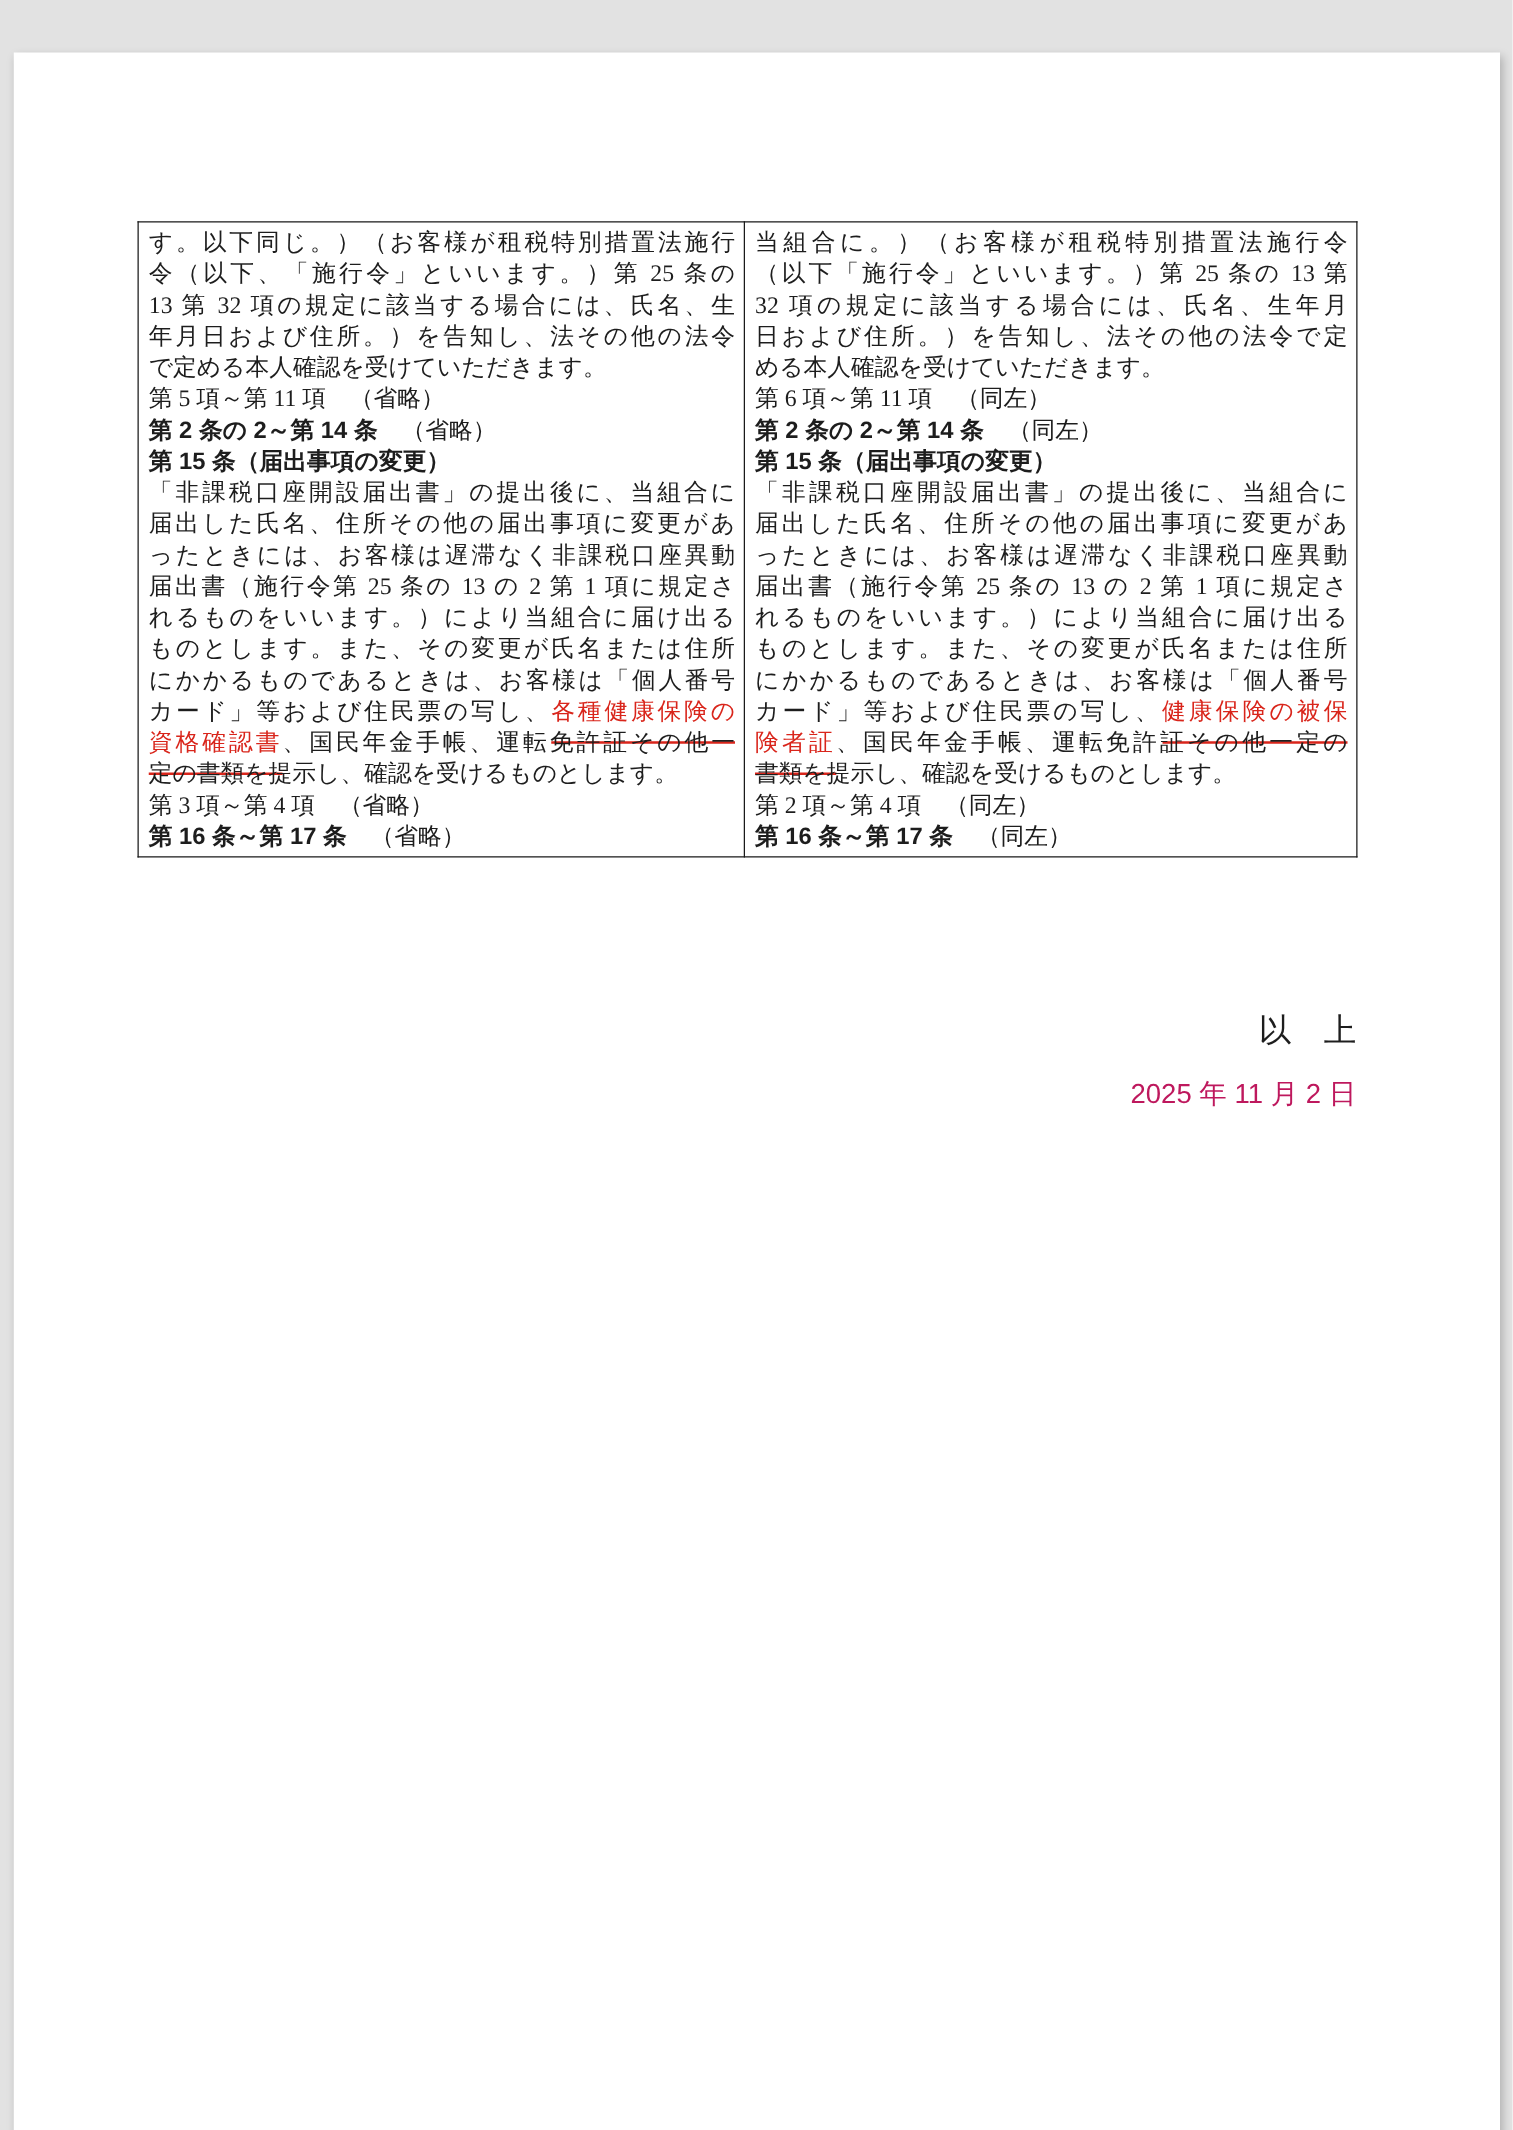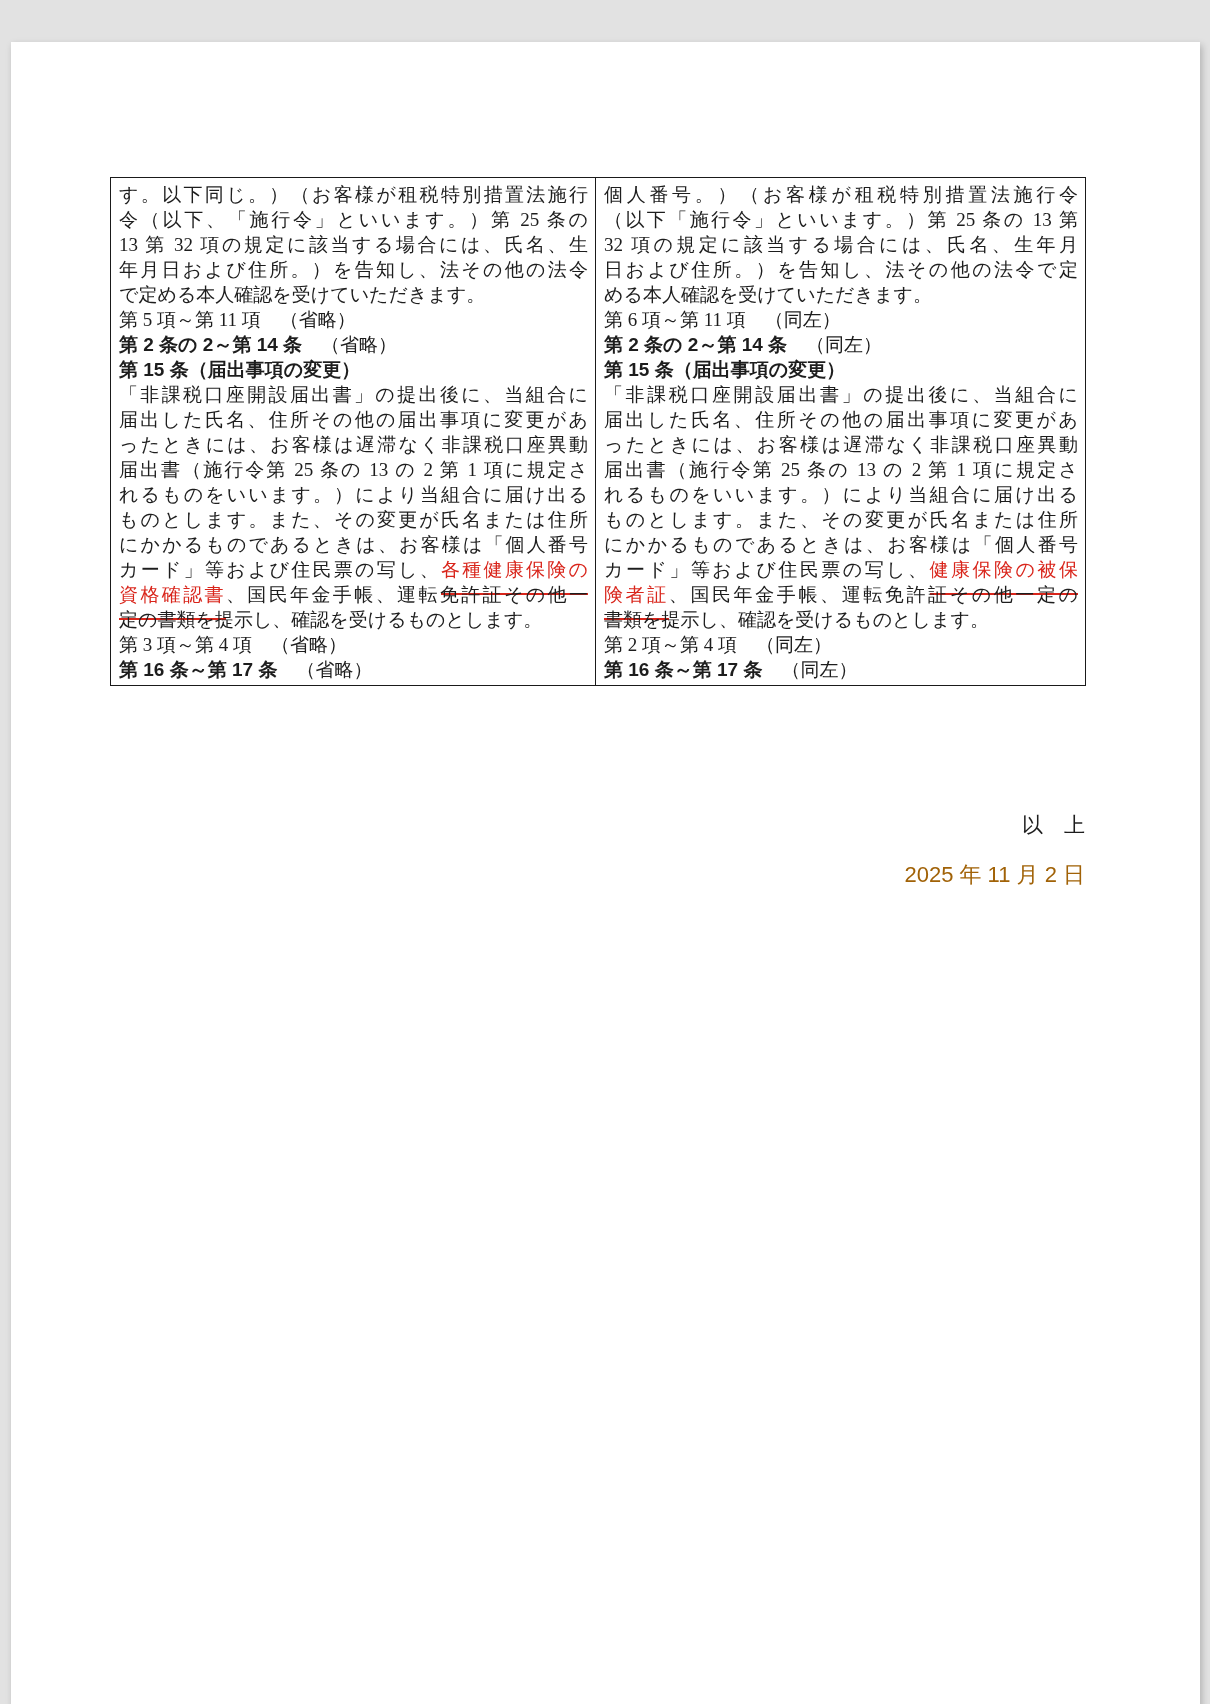--- a/index.html
+++ b/index.html
@@ -51,29 +51,29 @@
   }
   .seg-red{
     color:var(--red);
     border-bottom:2px solid var(--red);
     padding-bottom:13px;
   }
   .closing{
     position:absolute;left:99px;top:770px;width:975px;
     text-align:right;
     font-family:"Liberation Serif","DejaVu Serif",serif;
-    font-size:21px;line-height:26px;
+    font-size:26px;line-height:26px;
     color:var(--text);
   }
   .signoff{
     position:absolute;left:99px;top:820px;width:975px;
     text-align:right;
     font-family:"Liberation Sans","DejaVu Sans",sans-serif;
     font-size:22px;line-height:26px;
-    color:#a16207;
+    color:#be185d;
   }
 </style>
 </head>
 <body>
 
 <div class="canvas">
   <div class="page">
 
     <table class="cmp-table">
       <tbody>
@@ -94,21 +94,21 @@
               <div class="line justify"><span>れるものをいいます。）により当組合に届け出る</span></div>
               <div class="line justify"><span>ものとします。また、その変更が氏名または住所</span></div>
               <div class="line justify"><span>にかかるものであるときは、お客様は「個人番号</span></div>
               <div class="line justify"><span>カード」等および住民票の写し、</span><span class="seg-red">各種健康保険の</span></div>
               <div class="line justify"><span class="seg-red">資格確認書</span><span>、国民年金手帳、運転免許証その他一</span></div>
               <div class="line"><span>定の書類を提示し、確認を受けるものとします。</span></div>
               <div class="line"><span>第 3 項～第 4 項　（省略）</span></div>
               <div class="line"><span class="seg-bold">第 16 条～第 17 条</span><span>　（省略）</span></div>
             </td>
         <td class="col-new" id="col-new">
-              <div class="line justify"><span>個人番号。）（お客様が租税特別措置法施行令</span></div>
+              <div class="line justify"><span>当組合に。）（お客様が租税特別措置法施行令</span></div>
               <div class="line justify"><span>（以下「施行令」といいます。）第 25 条の 13 第</span></div>
               <div class="line justify"><span>32 項の規定に該当する場合には、氏名、生年月</span></div>
               <div class="line justify"><span>日および住所。）を告知し、法その他の法令で定</span></div>
               <div class="line"><span>める本人確認を受けていただきます。</span></div>
               <div class="line"><span>第 6 項～第 11 項　（同左）</span></div>
               <div class="line"><span class="seg-bold">第 2 条の 2～第 14 条</span><span>　（同左）</span></div>
               <div class="line"><span class="seg-bold">第 15 条（届出事項の変更）</span></div>
               <div class="line justify"><span>「非課税口座開設届出書」の提出後に、当組合に</span></div>
               <div class="line justify"><span>届出した氏名、住所その他の届出事項に変更があ</span></div>
               <div class="line justify"><span>ったときには、お客様は遅滞なく非課税口座異動</span></div>

